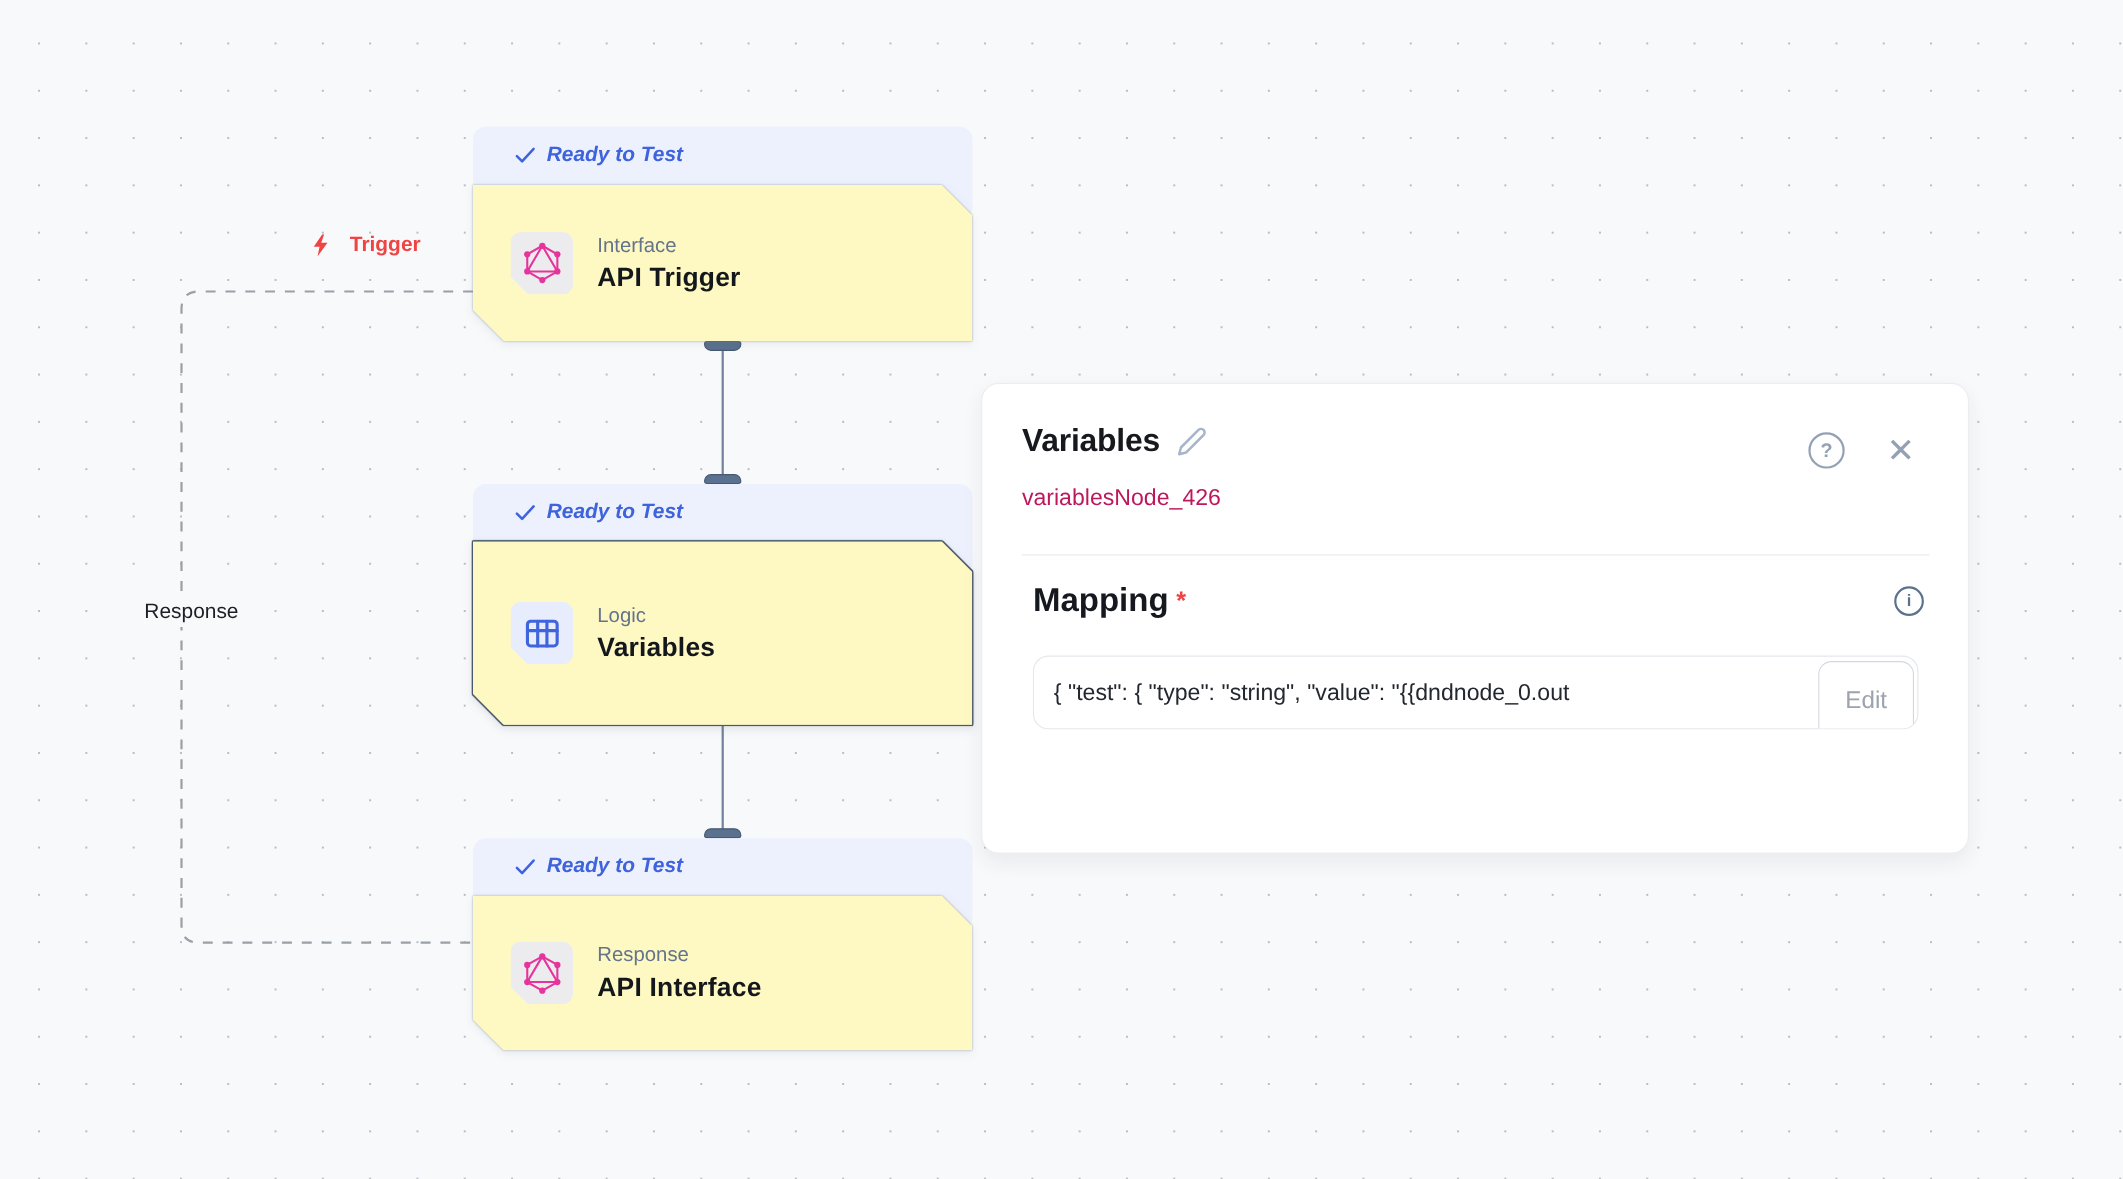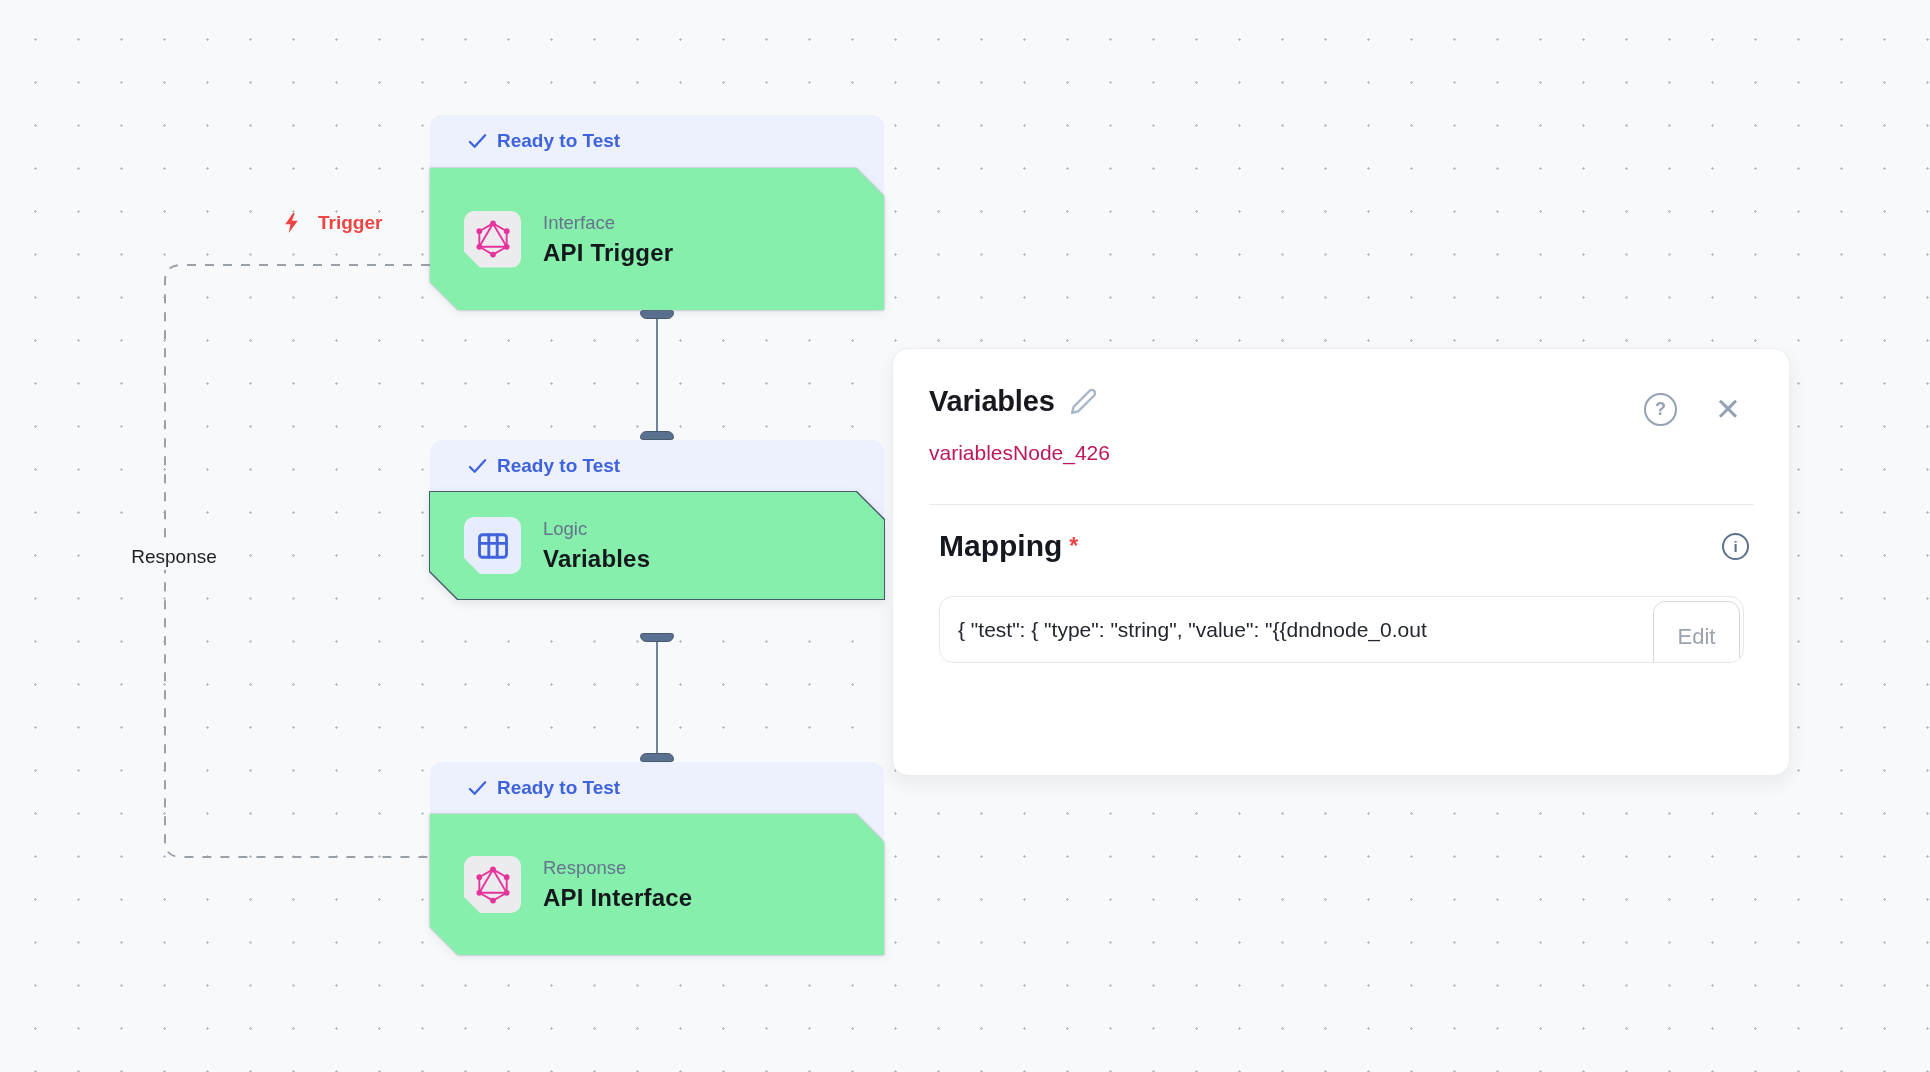--- a/index.html
+++ b/index.html
@@ -29,31 +29,31 @@
   .handle.bottom { border-radius:3px 3px 7px 7px; }
   .handle.top    { border-radius:7px 7px 3px 3px; }
 
   
   .node { position:absolute; left:430px; width:454px; }
   .node-header {
     position:absolute; left:0; top:0; width:100%; height:84px;
     background:#edf1fd; border-radius:12px 12px 10px 10px;
     display:flex; align-items:flex-start; padding:15px 0 0 38px;
   }
-  .node-status { display:flex; align-items:center; gap:10px; color:#3e63dd; font-size:19px; font-weight:600; }
+  .node-status { display:flex; align-items:center; gap:10px; color:#3e63dd; font-size:19px; font-weight:600;font-style:italic; }
   .bodywrap { position:absolute; left:0; top:53px; width:100%; height:142px;
     filter: drop-shadow(0 0 1px rgba(142,152,168,.85)) drop-shadow(0 3px 4px rgba(30,41,59,.07));
   }
   .node.selected .bodywrap {
     filter: drop-shadow(1px 0 0 #4a596e) drop-shadow(-1px 0 0 #4a596e)
             drop-shadow(0 1px 0 #4a596e) drop-shadow(0 -1px 0 #4a596e)
             drop-shadow(0 3px 4px rgba(30,41,59,.10));
   }
   .node-body {
-    width:100%; height:100%; background:#86efac;
+    width:100%; height:100%; background:#fef9c3;
     clip-path: polygon(0 0, calc(100% - 28px) 0, 100% 28px, 100% 100%, 28px 100%, 0 calc(100% - 28px));
     display:flex; align-items:center; padding-left:34px; gap:22px;
   }
   .icon-box {
     width:57px; height:57px; border-radius:10px; flex:0 0 auto;
     display:flex; align-items:center; justify-content:center;
     clip-path: polygon(0 0, 100% 0, 100% 100%, 16px 100%, 0 calc(100% - 16px));
   }
   .icon-box.gray { background:#ececef; }
   .icon-box.blue { background:#e7edfc; }
@@ -165,21 +165,21 @@
 
 <div class="node selected" style="top:440px; height:194px;">
   <div class="node-header" style="top:0; height:82px;">
     <div class="node-status">
       <svg width="19" height="16" viewBox="0 0 20 16">
         <polyline points="2,9 7,14 18,2" fill="none" stroke="#3e63dd" stroke-width="2.4" stroke-linecap="round" stroke-linejoin="round"></polyline>
       </svg>
       <span>Ready to Test</span>
     </div>
   </div>
-  <div class="bodywrap" style="top:52px; height:107px;">
+  <div class="bodywrap" style="top:52px; height:167px;">
     <div class="node-body">
       <div class="icon-box blue">
         <svg width="36" height="36" viewBox="0 0 24 24">
           <g stroke="#3f64de" stroke-width="1.9" fill="none" stroke-linecap="round" stroke-linejoin="round">
             <rect x="3" y="4.5" width="18" height="15" rx="2"></rect>
             <line x1="3" y1="10.2" x2="21" y2="10.2"></line>
             <line x1="9.2" y1="4.5" x2="9.2" y2="19.5"></line>
             <line x1="14.8" y1="4.5" x2="14.8" y2="19.5"></line>
           </g>
         </svg>

